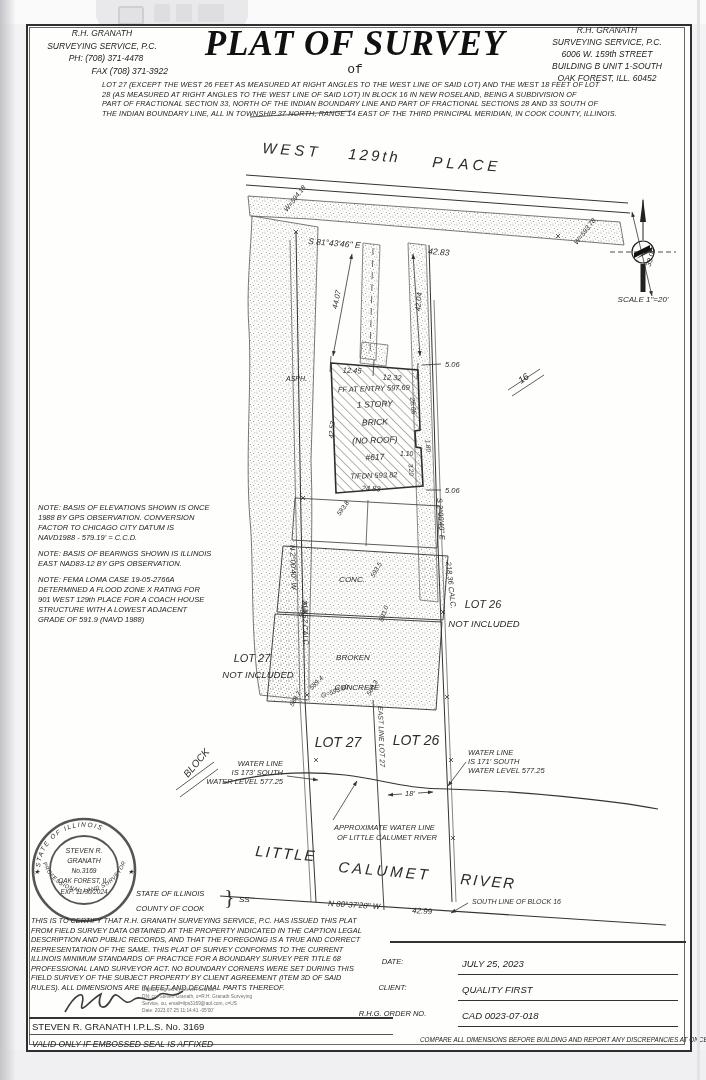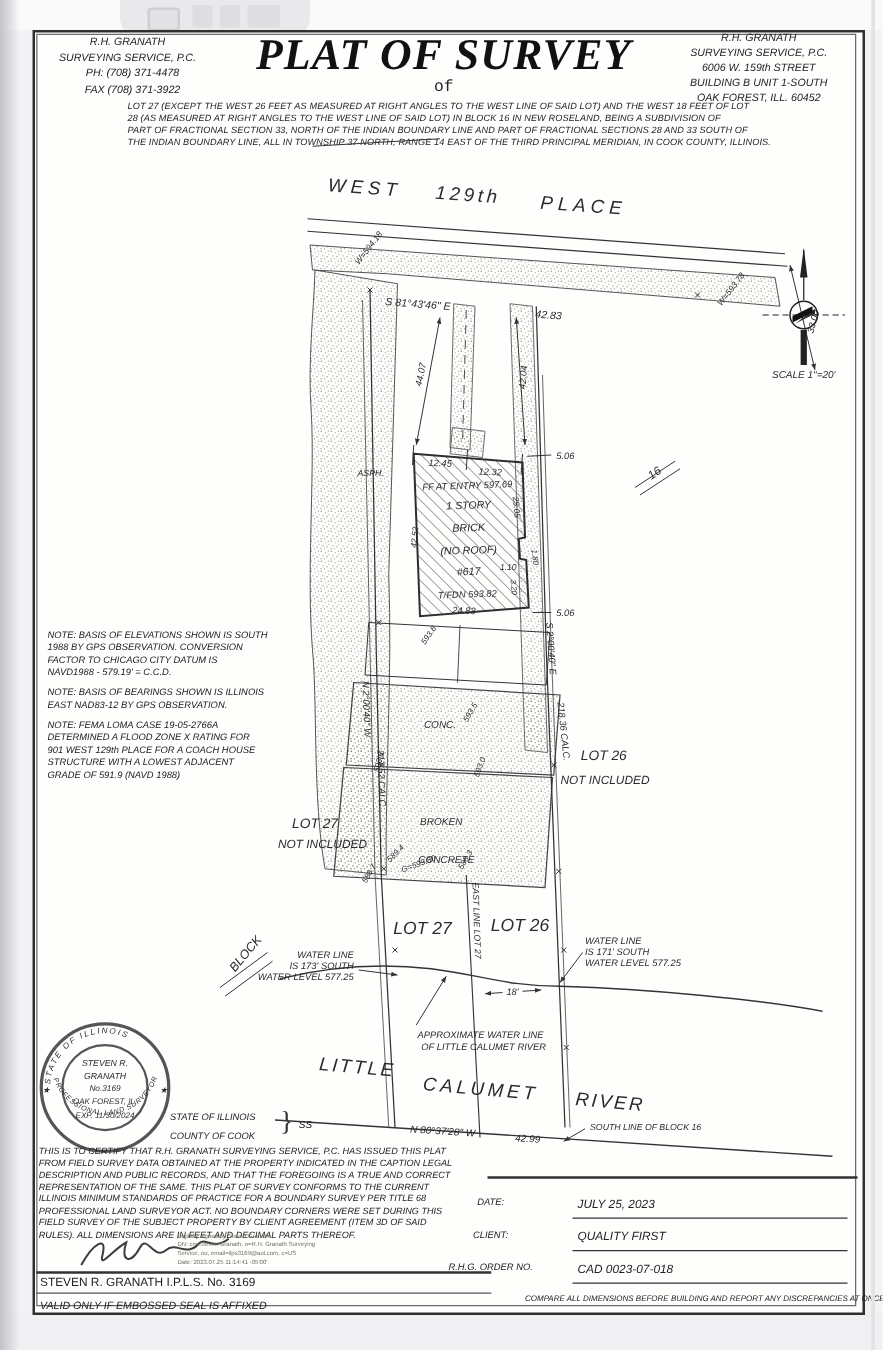--- a/index.html
+++ b/index.html
@@ -72,21 +72,21 @@
   <div class="abs pill-b3"></div>
 </div>
 
 <div class="abs page"></div>
 <div class="abs page-inner"></div>
 
 <div class="abs hblock h-left">
   <div class="nw">R.H. GRANATH</div>
   <div class="nw">SURVEYING SERVICE, P.C.</div>
   <div class="nw" style="text-align:center;padding-left:8px">PH: (708) 371-4478</div>
-  <div class="nw" style="text-align:center;padding-left:8px">FAX (708) 371-3922</div>
+  <div class="nw" style="text-align:right;padding-left:8px">FAX (708) 371-3922</div>
 </div>
 <div class="abs title">PLAT OF SURVEY</div>
 <div class="abs of">of</div>
 <div class="abs hblock h-right">
   <div class="nw">R.H. GRANATH</div>
   <div class="nw">SURVEYING SERVICE, P.C.</div>
   <div class="nw">6006 W. 159th STREET</div>
   <div class="nw">BUILDING B UNIT 1-SOUTH</div>
   <div class="nw">OAK FOREST, ILL. 60452</div>
 </div>
@@ -277,21 +277,21 @@
     <text x="84" y="883" font-size="6.4" class="mid">OAK FOREST, IL.</text>
     <text x="84" y="894" font-size="6.4" class="mid">EXP. 11/30/2024</text>
     <text x="37" y="874" font-size="7" class="mid" font-style="normal">★</text>
     <text x="131" y="874" font-size="7" class="mid" font-style="normal">★</text>
   </g>
 
   <path d="M65,1012 C75,994 86,988 82,1004 C79,1016 91,999 101,994 C96,1008 104,1013 112,998 C118,987 123,1009 133,1000 C141,993 149,1006 159,995 C164,989 170,1001 183,991" fill="none" stroke="#3c3c3c" stroke-width="1.6"></path>
 </svg>
 
 <div class="abs notes">
-  <div class="nw">NOTE: BASIS OF ELEVATIONS SHOWN IS SOUTH</div>
+  <div class="nw">NOTE: BASIS OF ELEVATIONS SHOWN IS ONCE</div>
   <div class="nw">1988 BY GPS OBSERVATION. CONVERSION</div>
   <div class="nw">FACTOR TO CHICAGO CITY DATUM IS</div>
   <div class="nw">NAVD1988 - 579.19' = C.C.D.</div>
   <div class="note-gap"></div>
   <div class="nw">NOTE: BASIS OF BEARINGS SHOWN IS ILLINOIS</div>
   <div class="nw">EAST NAD83-12 BY GPS OBSERVATION.</div>
   <div class="note-gap"></div>
   <div class="nw">NOTE: FEMA LOMA CASE 19-05-2766A</div>
   <div class="nw">DETERMINED A FLOOD ZONE X RATING FOR</div>
   <div class="nw">901 WEST 129th PLACE FOR A COACH HOUSE</div>

